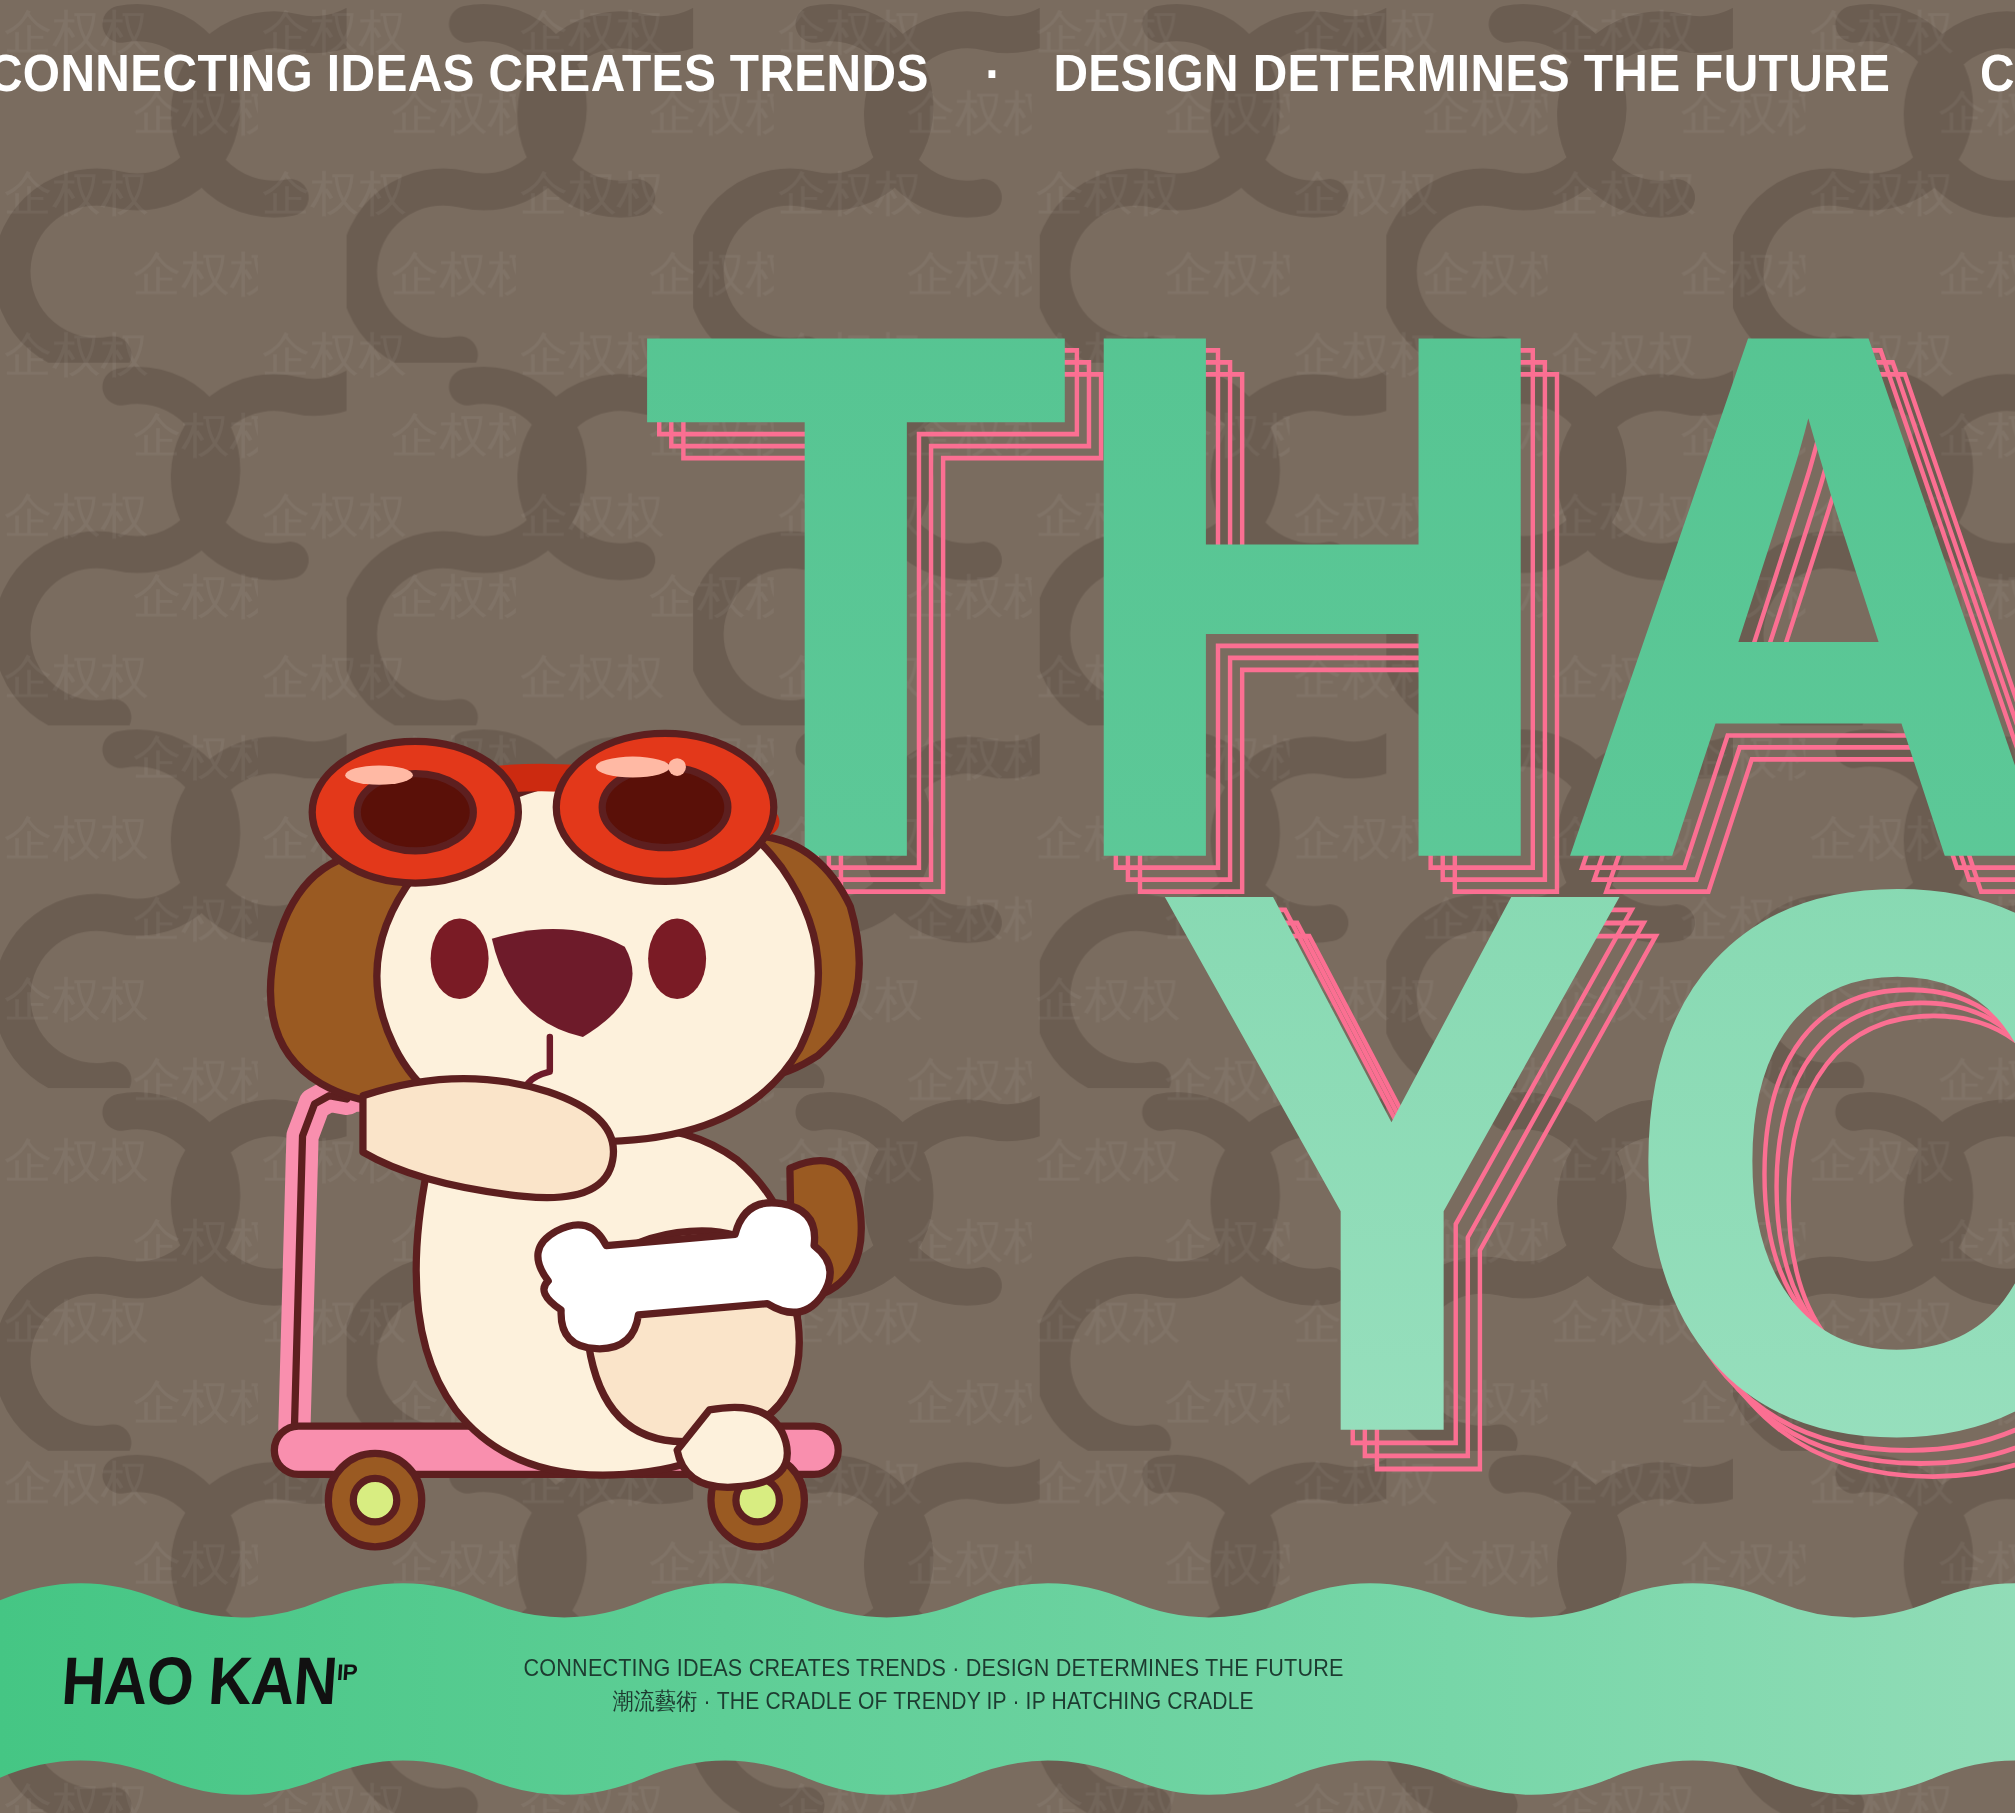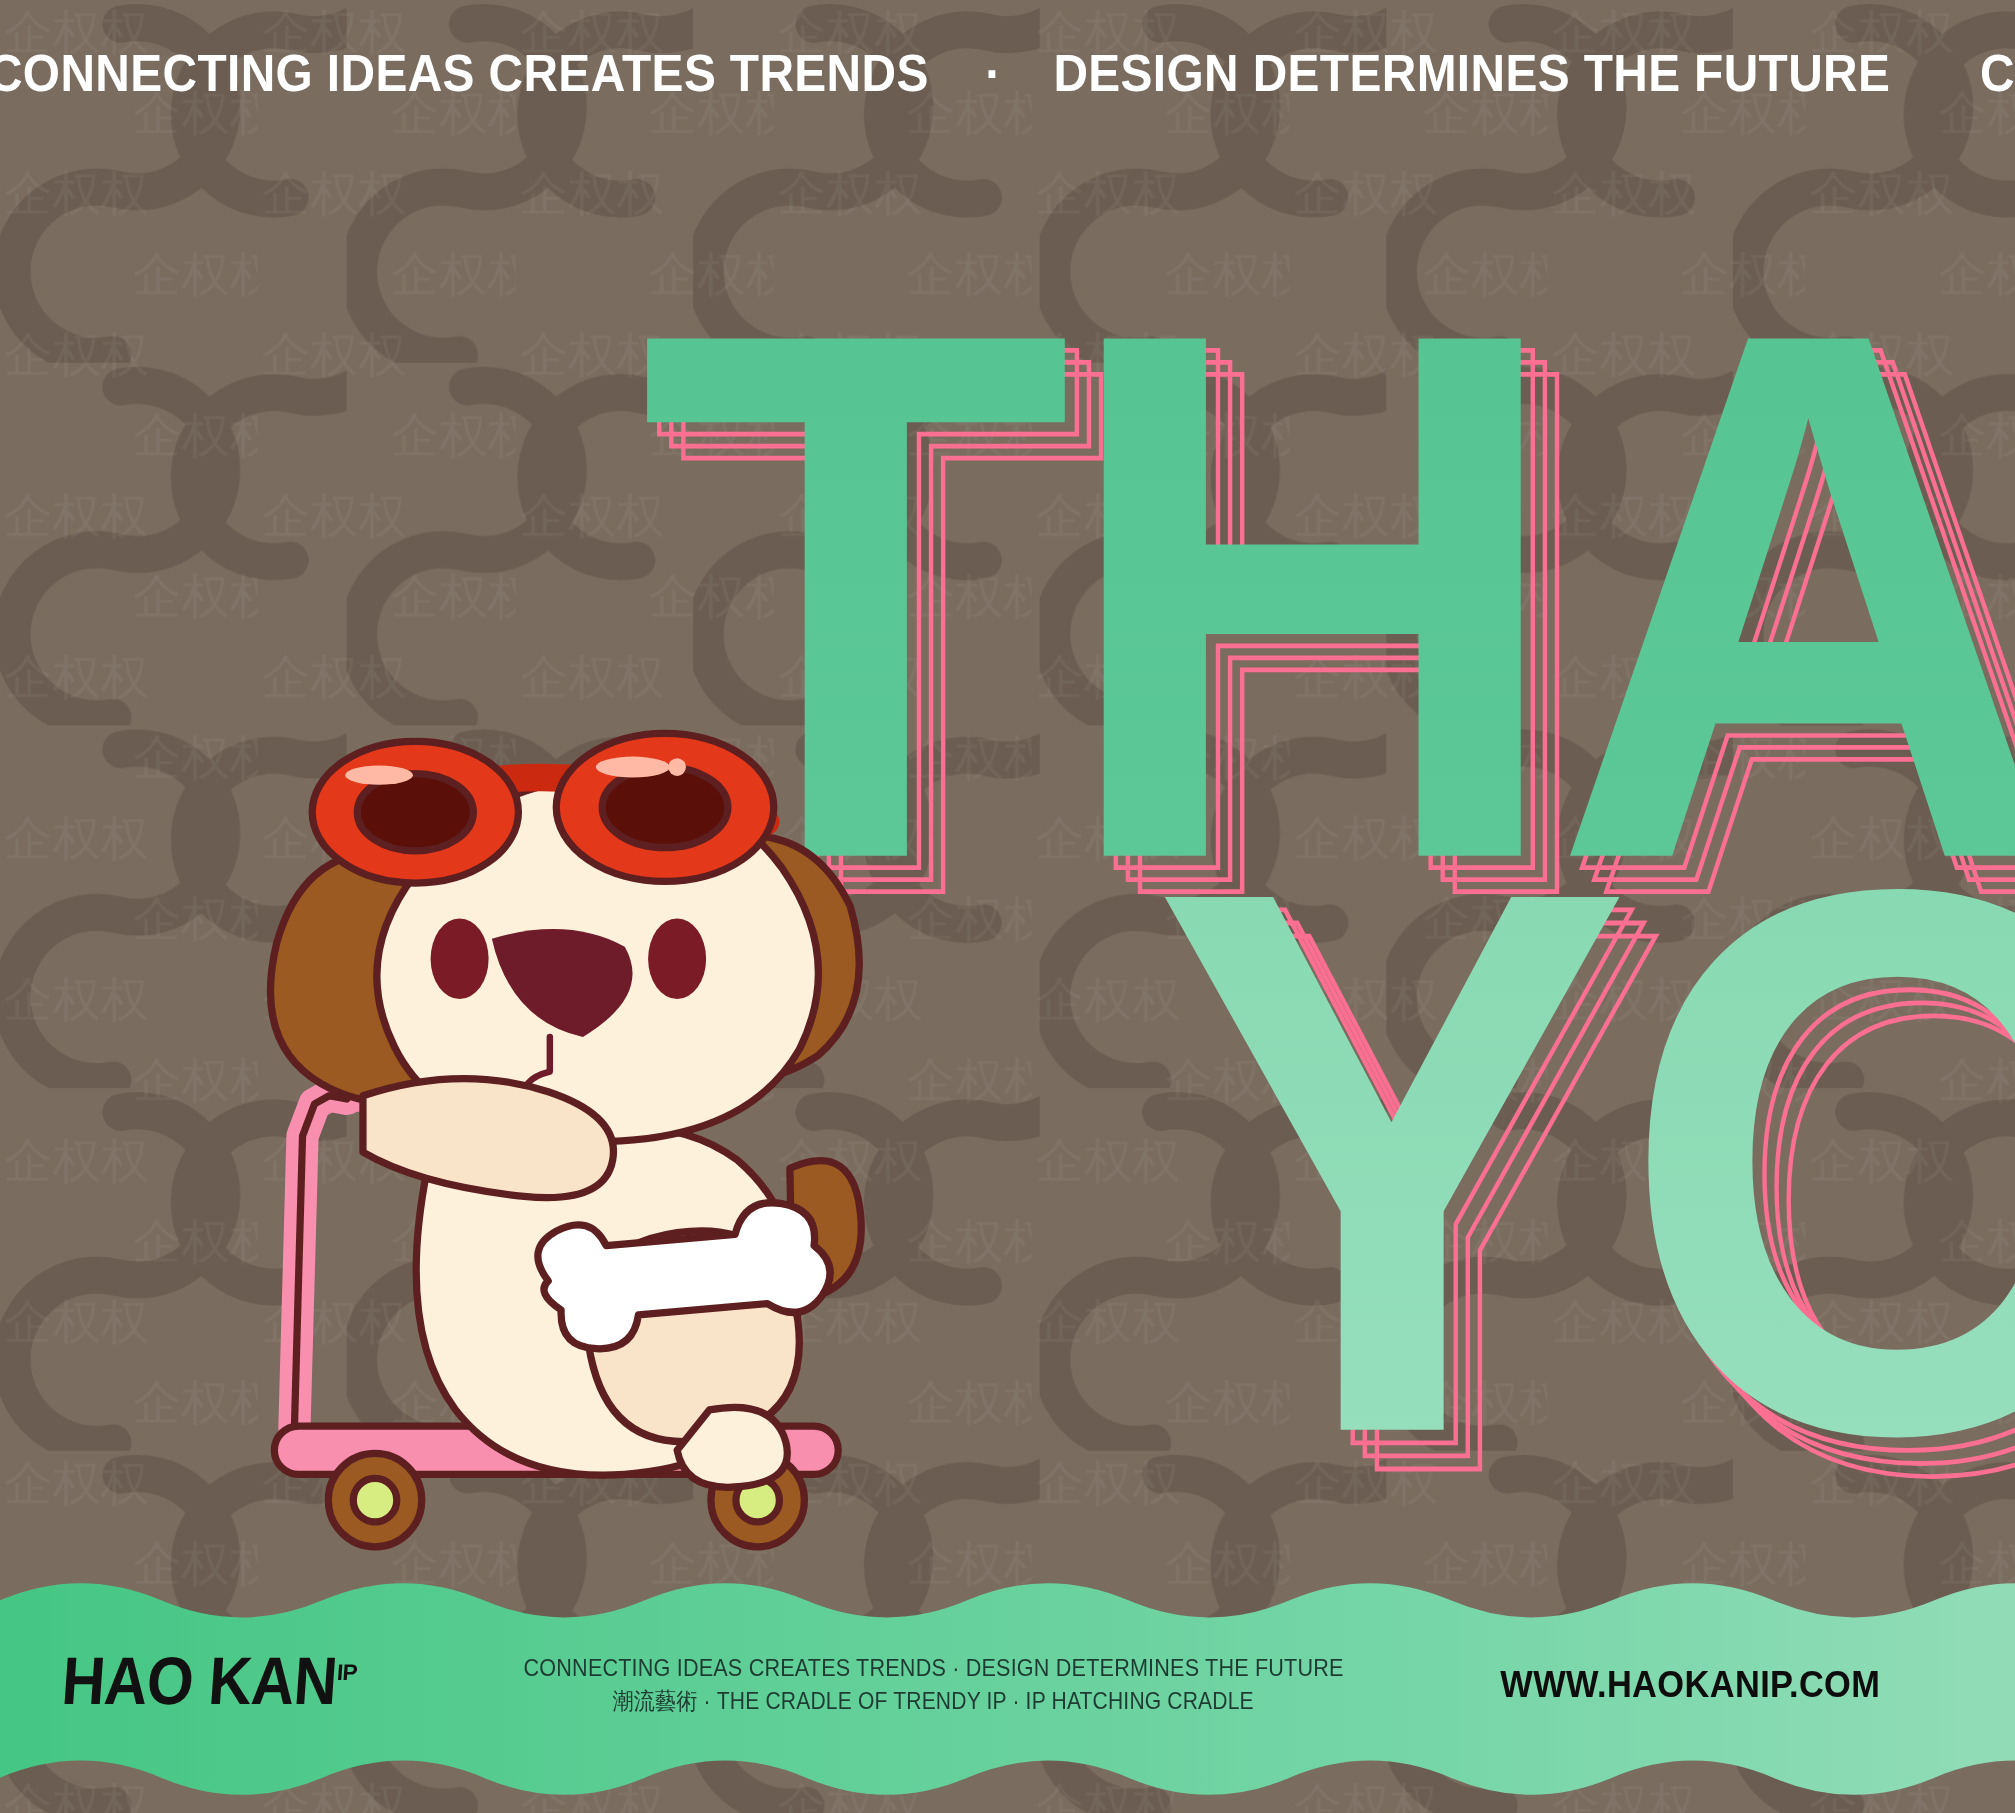--- a/index.html
+++ b/index.html
@@ -246,23 +246,20 @@
 
       <div class="spacer-a"></div>
 
       <div class="ft-col">
         <div class="ft-line">CONNECTING IDEAS CREATES TRENDS · DESIGN DETERMINES THE FUTURE</div>
         <div class="ft-line small">潮流藝術 · THE CRADLE OF TRENDY IP · IP HATCHING CRADLE</div>
       </div>
 
       <div class="spacer-b"></div>
 
-      <div class="ft-col">
-        <div class="ft-url">WWW.HAOKANIP.COM</div>
-      </div>
 
       <div class="spacer-c"></div>
 
       <div class="ft-col">
         
         
       </div>
 
       <div class="spacer-d"></div>
 

